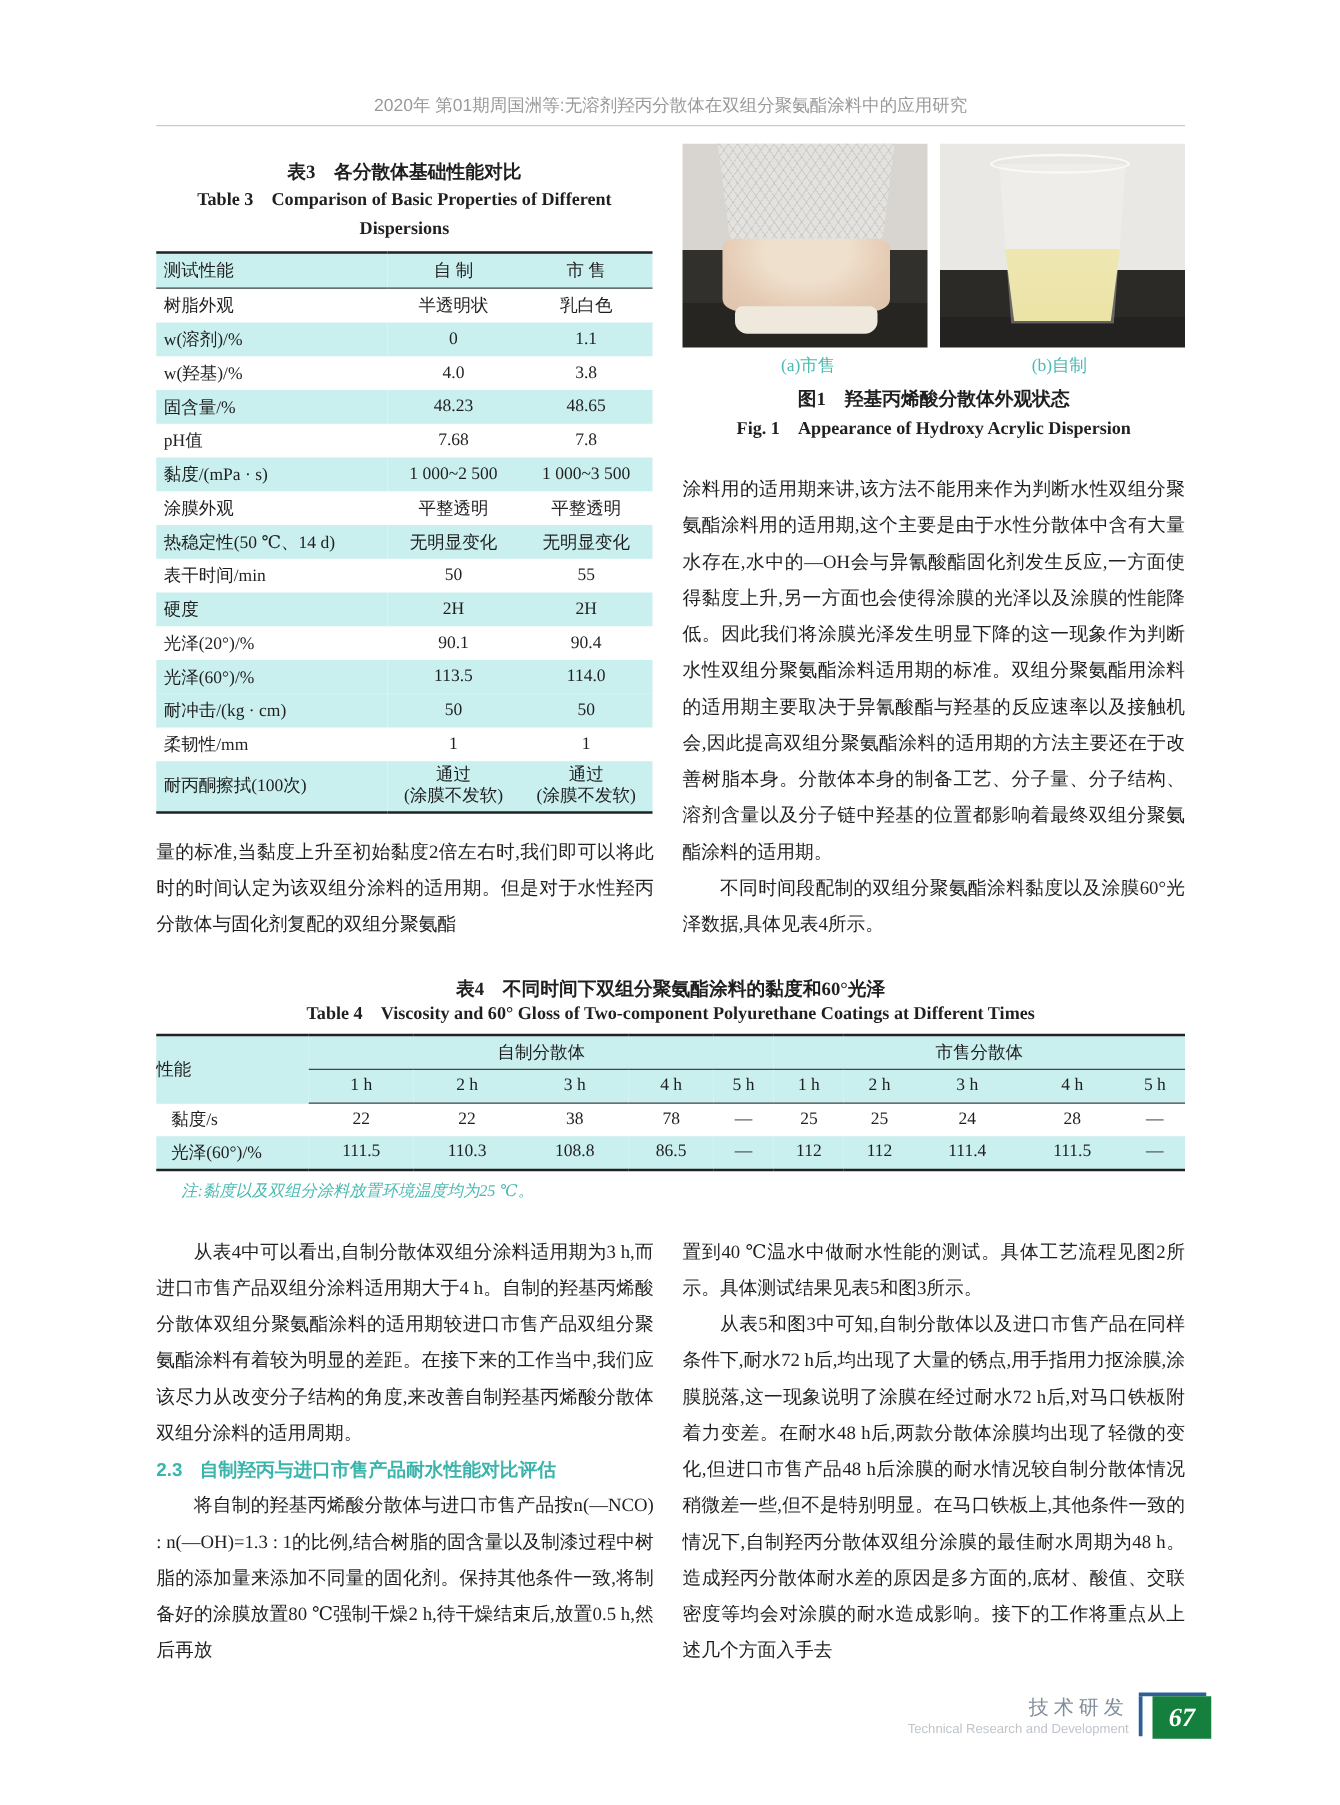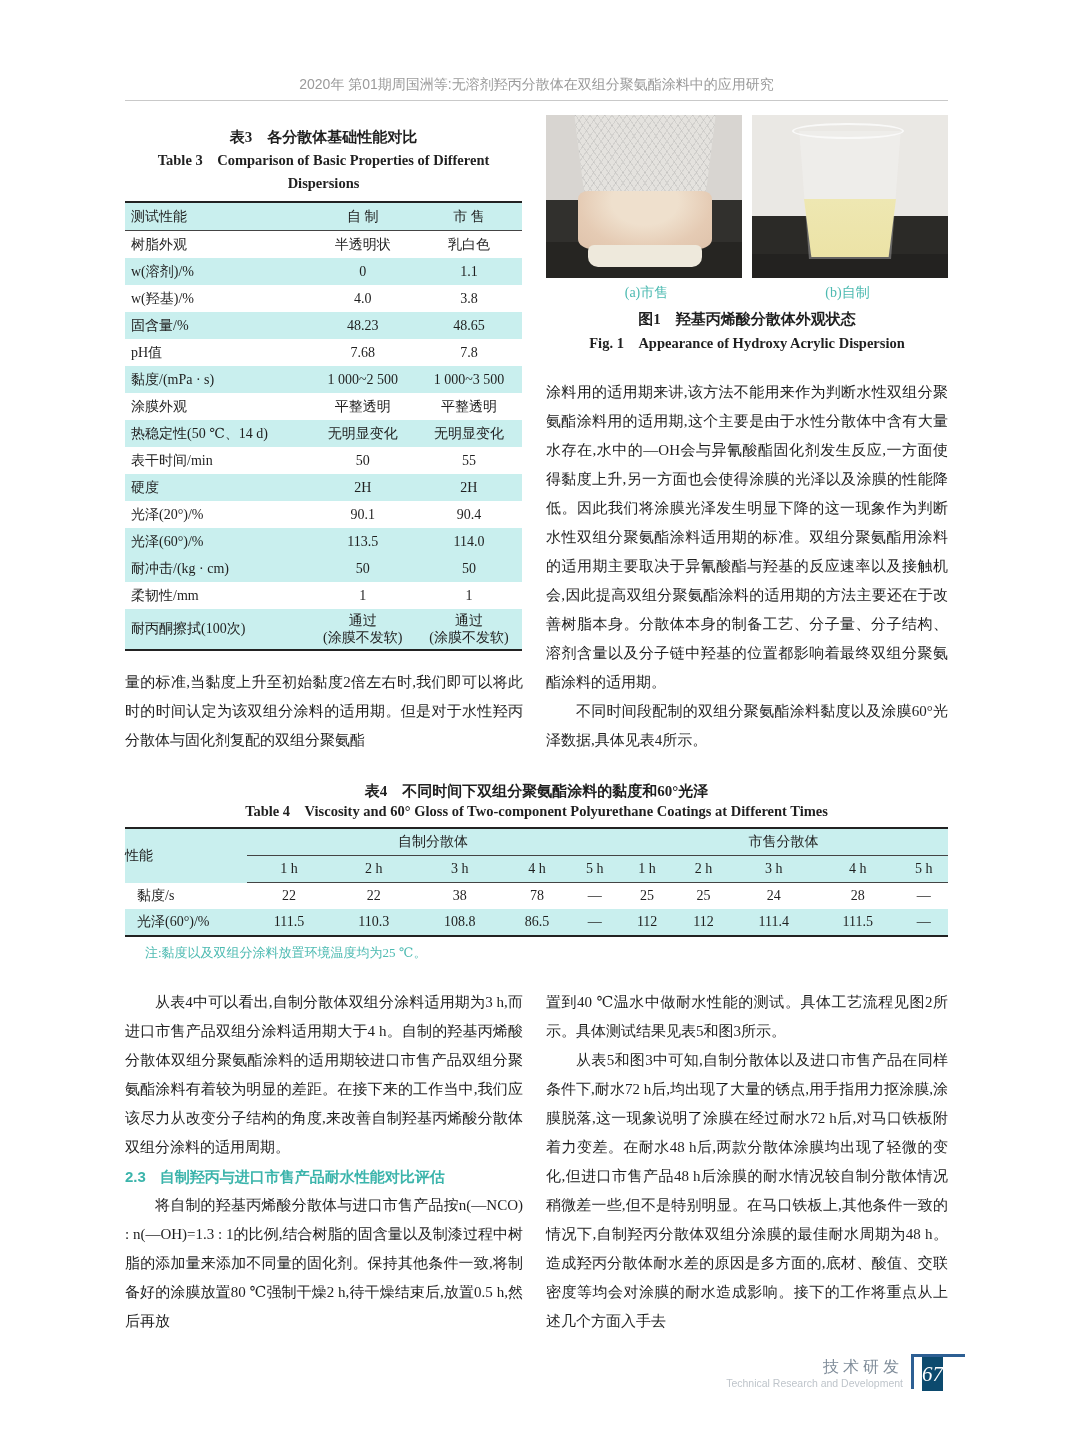--- a/index.html
+++ b/index.html
@@ -69,35 +69,35 @@
   .sec-head .num{margin-right:14px;}
 
   
   .t4-block{position:absolute;left:125px;top:782px;width:823px;}
   .t4{width:100%;margin-top:6px;border-top:2px solid #222;border-bottom:2px solid #222;font-size:14px;}
   .t4 td{text-align:center;padding:2px 0;height:22px;}
   .t4 .ghead{border-bottom:1px solid #444;}
   .t4 .thead-bottom td{border-bottom:1px solid #444;}
   .t4 .lab{text-align:left;padding-left:12px;width:110px;}
   .t4 .prop{text-align:left;width:110px;}
-  .t4-note{margin-top:7px;font-size:13px;color:#4cbab1;padding-left:20px;}
+  .t4-note{margin-top:7px;font-size:13px;color:#4cbab1;padding-left:20px;font-style:italic;}
 
   
   .footer{position:absolute;right:107px;bottom:50px;display:flex;align-items:flex-start;margin-top:24px;}
   .dept{text-align:right;margin-right:8px;padding-top:4px;}
   .dept-cn{font-size:16px;color:#7f8c99;letter-spacing:4px;line-height:18px;
            font-family:"Liberation Sans","DejaVu Sans",sans-serif;}
   .dept-en{font-size:10.5px;color:#bfc5cb;line-height:14px;
            font-family:"Liberation Sans","DejaVu Sans",sans-serif;}
   .pagebox-wrap{position:relative;width:54px;height:40px;}
   .pagebox-topline{position:absolute;left:0;top:0;width:54px;height:3px;background:#2d5f93;}
   .pagebox-vline{position:absolute;left:0;top:3px;width:3px;height:32px;background:#2d5f93;}
-  .pagebox{position:absolute;left:11px;top:3px;width:21px;height:34px;background:#0c4a6e;
+  .pagebox{position:absolute;left:11px;top:3px;width:47px;height:34px;background:#15803d;
            color:#ffffff;display:flex;align-items:center;justify-content:center;
-           font-style:italic;font-weight:normal;font-size:21px;}
+           font-style:italic;font-weight:bold;font-size:21px;}
 </style>
 </head>
 <body>
 
 <div class="page">
 
   <div class="run-head">
     <span>2020年  第01期</span>
     <span>周国洲等:无溶剂羟丙分散体在双组分聚氨酯涂料中的应用研究</span>
   </div>

